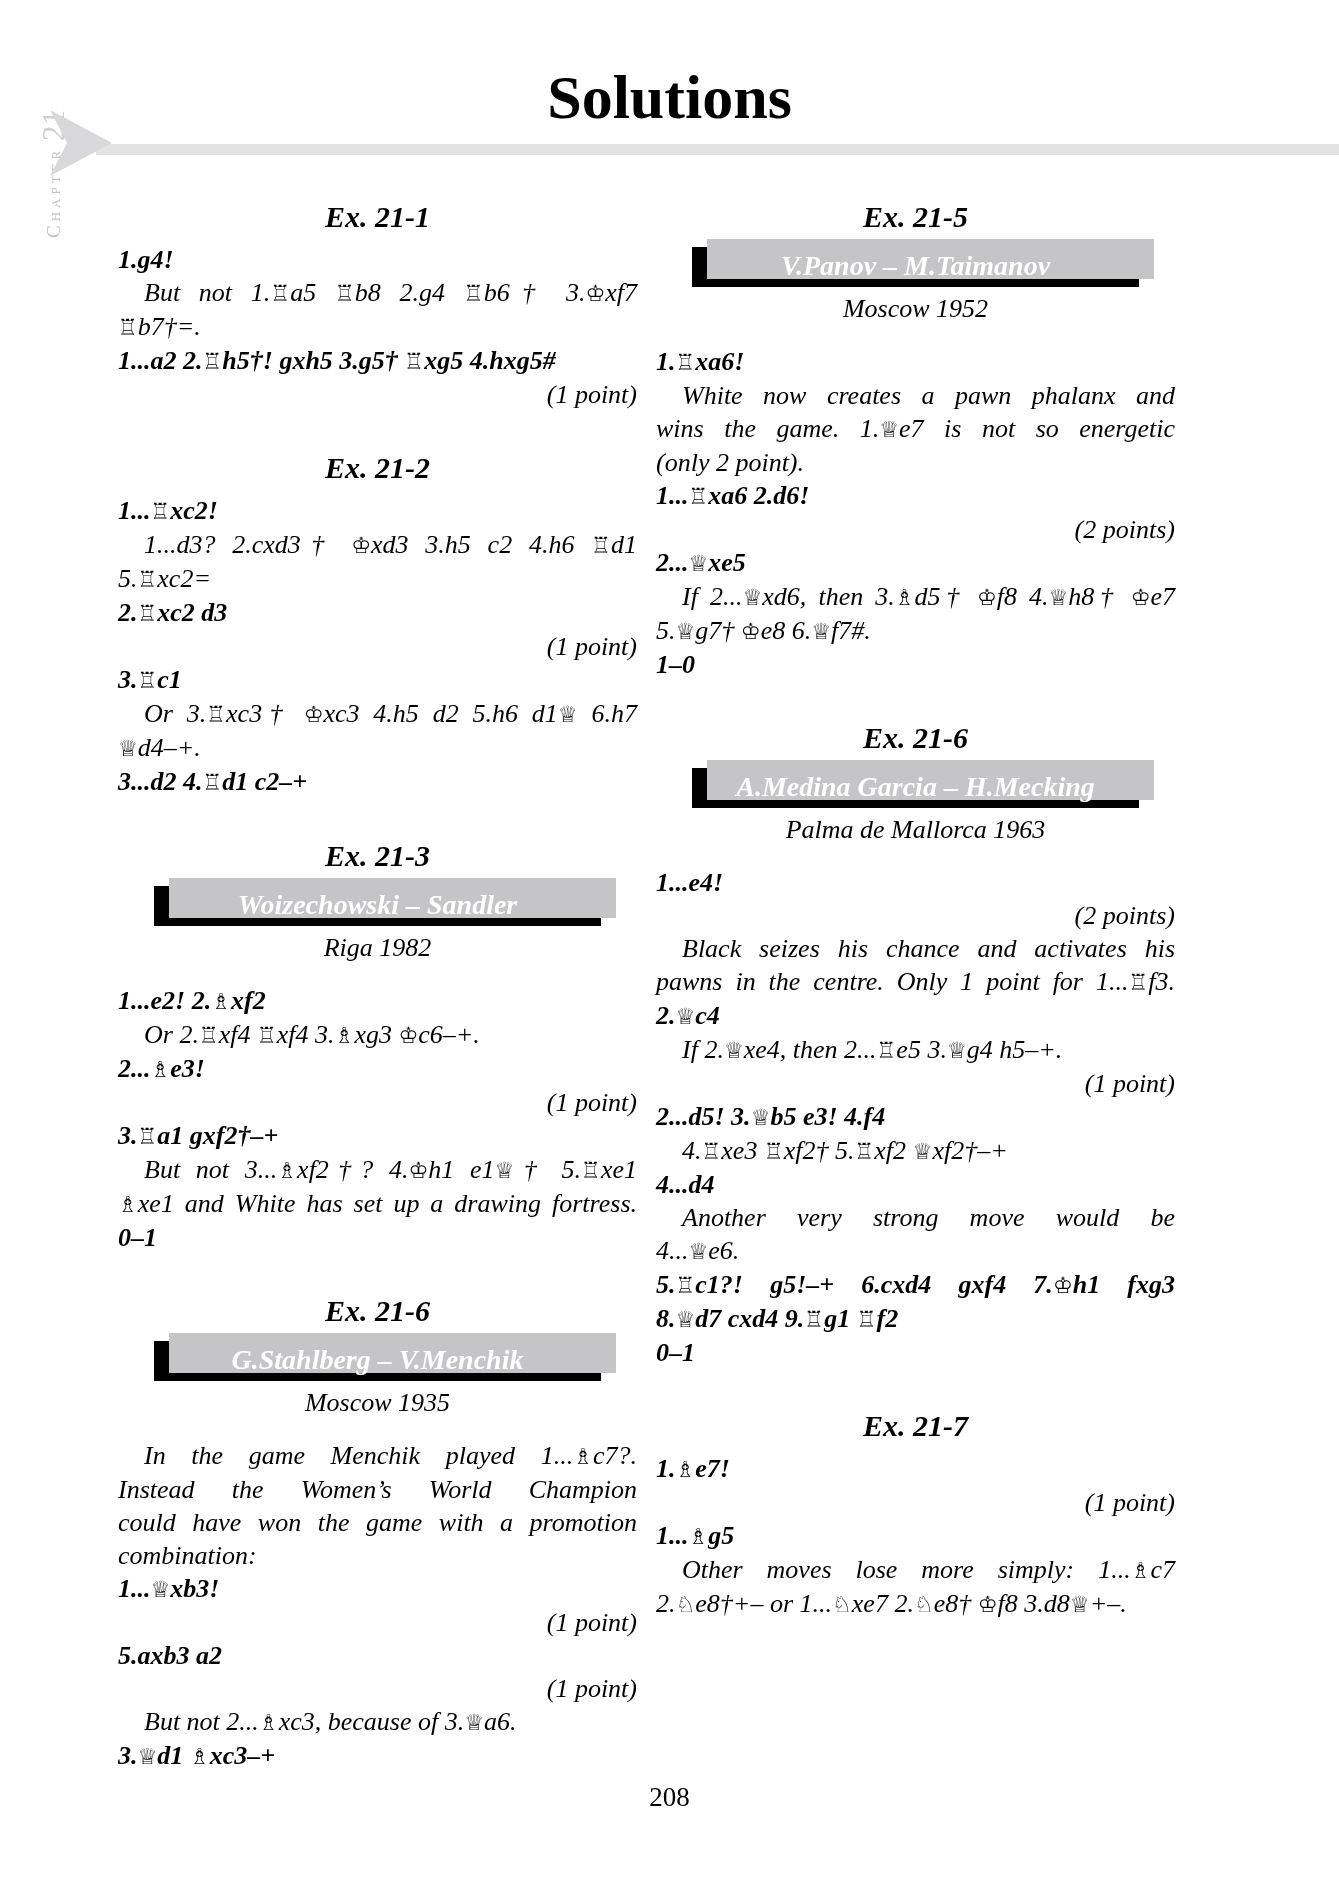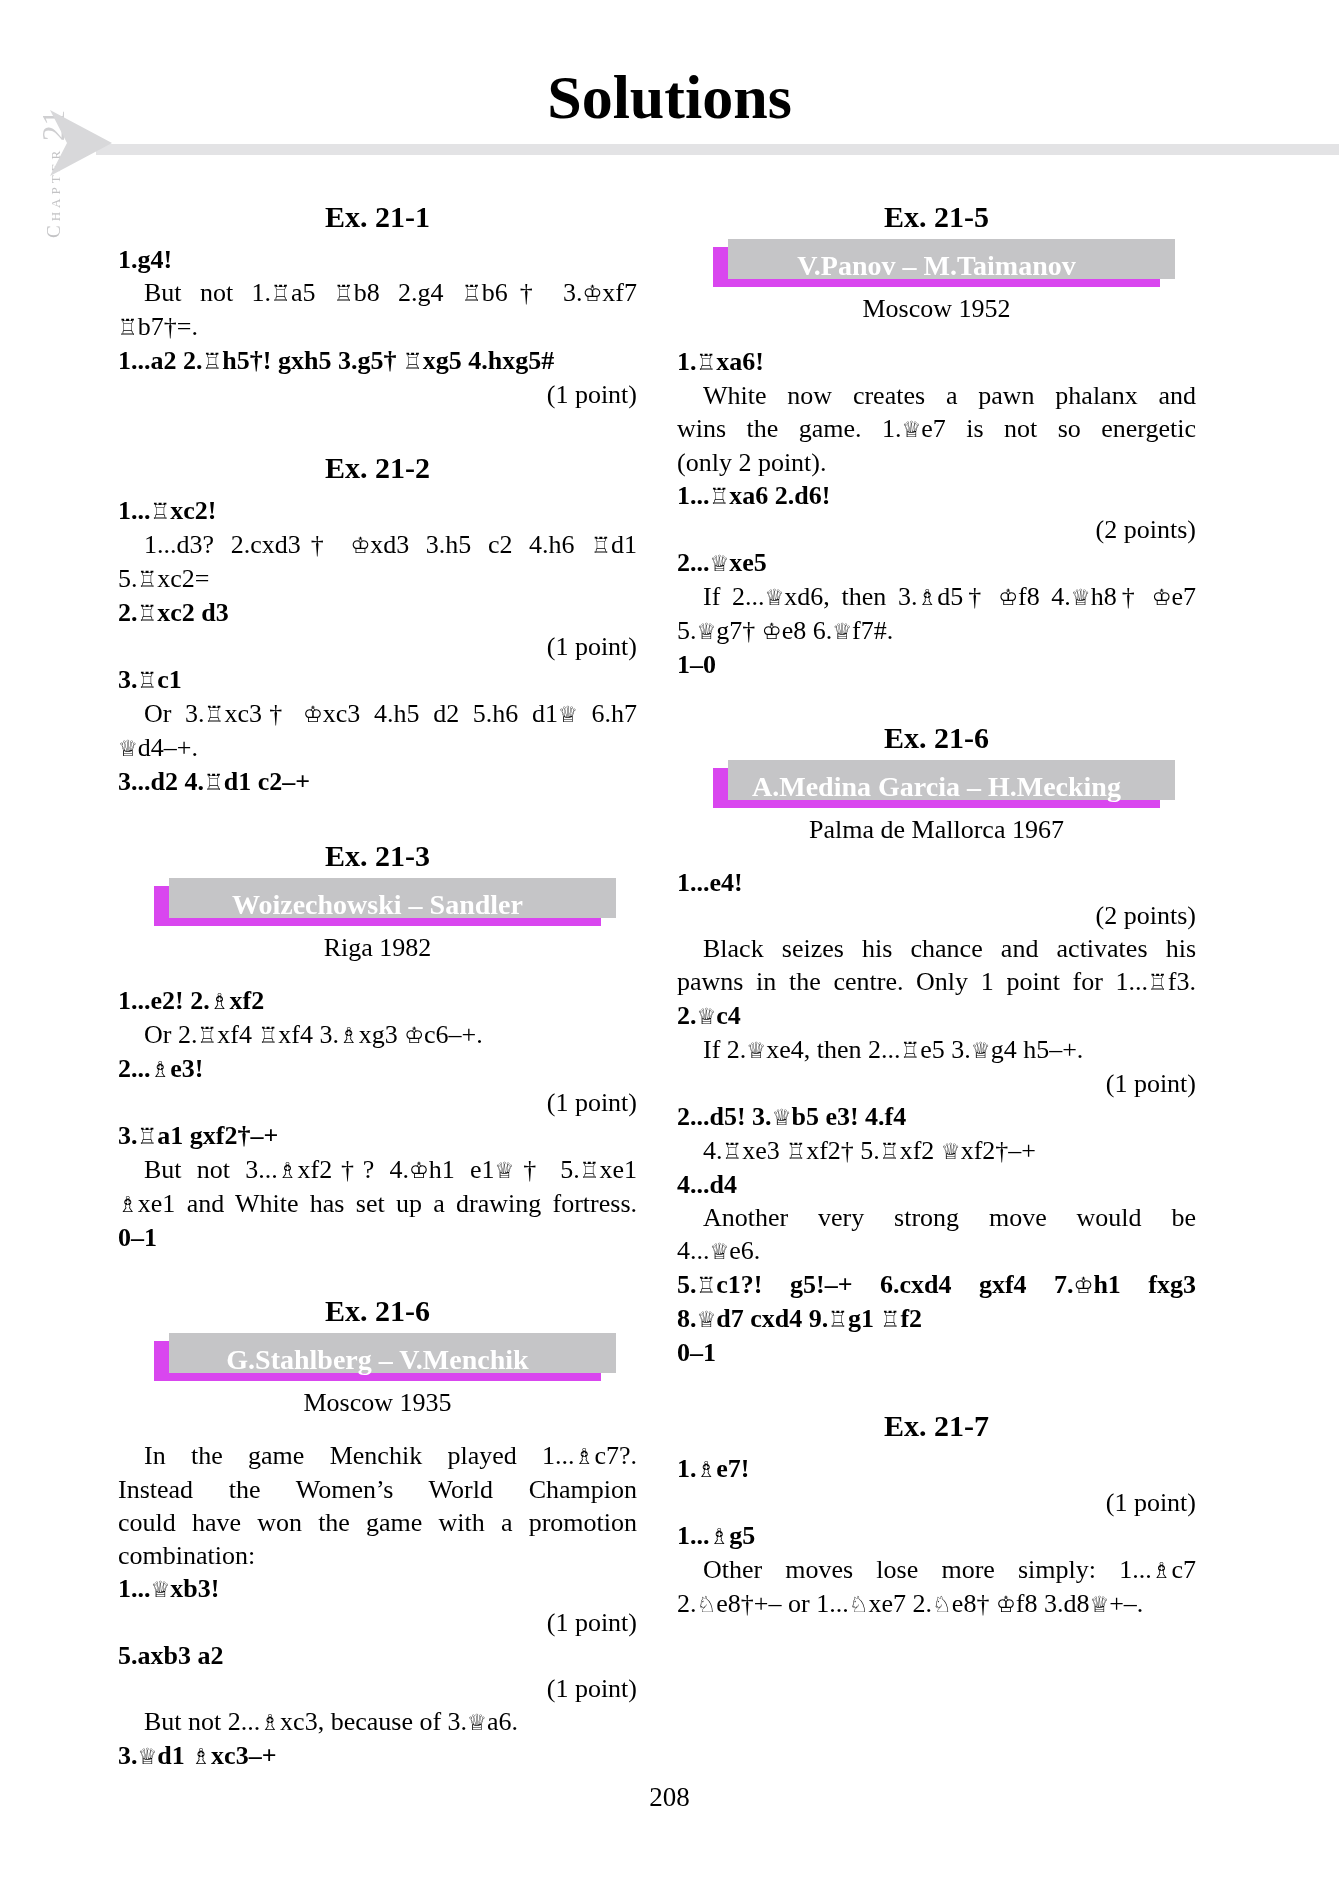--- a/index.html
+++ b/index.html
@@ -18,35 +18,35 @@
   
   .top-band{position:absolute;left:96px;top:144px;right:0;height:11px;background:#e3e3e5;}
   .chapter-arrow{position:absolute;left:50px;top:110px;width:62px;height:66px;}
   .page-title{
     position:absolute;top:62px;left:0;width:100%;text-align:center;
     font-size:62px;font-weight:700;line-height:70px;
   }
   
   .content{
     position:absolute;top:160px;left:118px;width:1079px;
-    display:flex;gap:40px;
+    display:flex;gap:19px;font-style:italic;
   }
   .col{width:519px;flex:0 0 519px;}
   .line{font-size:26px;line-height:33px;}
   .line.bold{font-weight:700;}
   .line.indent{text-indent:26px;}
   .line.justify{text-align:justify;text-align-last:justify;}
   .line.right{text-align:right;}
   .ex-heading{
     font-size:30px;font-weight:700;text-align:center;
     line-height:33px;margin:40px 0 10px;
   }
   .game-header{margin:14px 0 20px;}
   .game-bar{
-    position:relative;width:86%;margin:0 auto;background:#d946ef;color:#ffffff;
+    position:relative;width:86%;margin:0 auto;background:#000000;color:#ffffff;
     font-weight:700;font-size:28px;line-height:34px;text-align:center;
     padding:2px 0 4px;z-index:1;
   }
   .game-bar::before{
     content:"";position:absolute;left:15px;top:-8px;width:100%;height:100%;
     background:#c5c5c7;z-index:-1;
   }
   .game-venue{text-align:center;font-size:26px;line-height:33px;margin-top:5px;}
   .fig{font-family:"DejaVu Sans",sans-serif;font-size:0.85em;}
   .page-number{
@@ -127,21 +127,21 @@
       <div class="line">(only 2 point).</div>
       <div class="line bold">1...<span class="fig">♖</span>xa6 2.d6!</div>
       <div class="line right">(2 points)</div>
       <div class="line bold">2...<span class="fig">♕</span>xe5</div>
       <div class="line indent justify">If 2...<span class="fig">♕</span>xd6, then 3.<span class="fig">♗</span>d5† <span class="fig">♔</span>f8 4.<span class="fig">♕</span>h8† <span class="fig">♔</span>e7</div>
       <div class="line">5.<span class="fig">♕</span>g7† <span class="fig">♔</span>e8 6.<span class="fig">♕</span>f7#.</div>
       <div class="line bold">1–0</div>
       <div class="ex-heading">Ex. 21-6</div>
       <div class="game-header">
         <div class="game-bar"><span>A.Medina Garcia – H.Mecking</span></div>
-        <div class="game-venue">Palma de Mallorca 1967</div>
+        <div class="game-venue">Palma de Mallorca 1963</div>
       </div>
       <div class="line bold">1...e4!</div>
       <div class="line right">(2 points)</div>
       <div class="line indent justify">Black seizes his chance and activates his</div>
       <div class="line justify">pawns in the centre. Only 1 point for 1...<span class="fig">♖</span>f3.</div>
       <div class="line bold">2.<span class="fig">♕</span>c4</div>
       <div class="line indent">If 2.<span class="fig">♕</span>xe4, then 2...<span class="fig">♖</span>e5 3.<span class="fig">♕</span>g4 h5–+.</div>
       <div class="line right">(1 point)</div>
       <div class="line bold">2...d5! 3.<span class="fig">♕</span>b5 e3! 4.f4</div>
       <div class="line indent">4.<span class="fig">♖</span>xe3 <span class="fig">♖</span>xf2† 5.<span class="fig">♖</span>xf2 <span class="fig">♕</span>xf2†–+</div>

